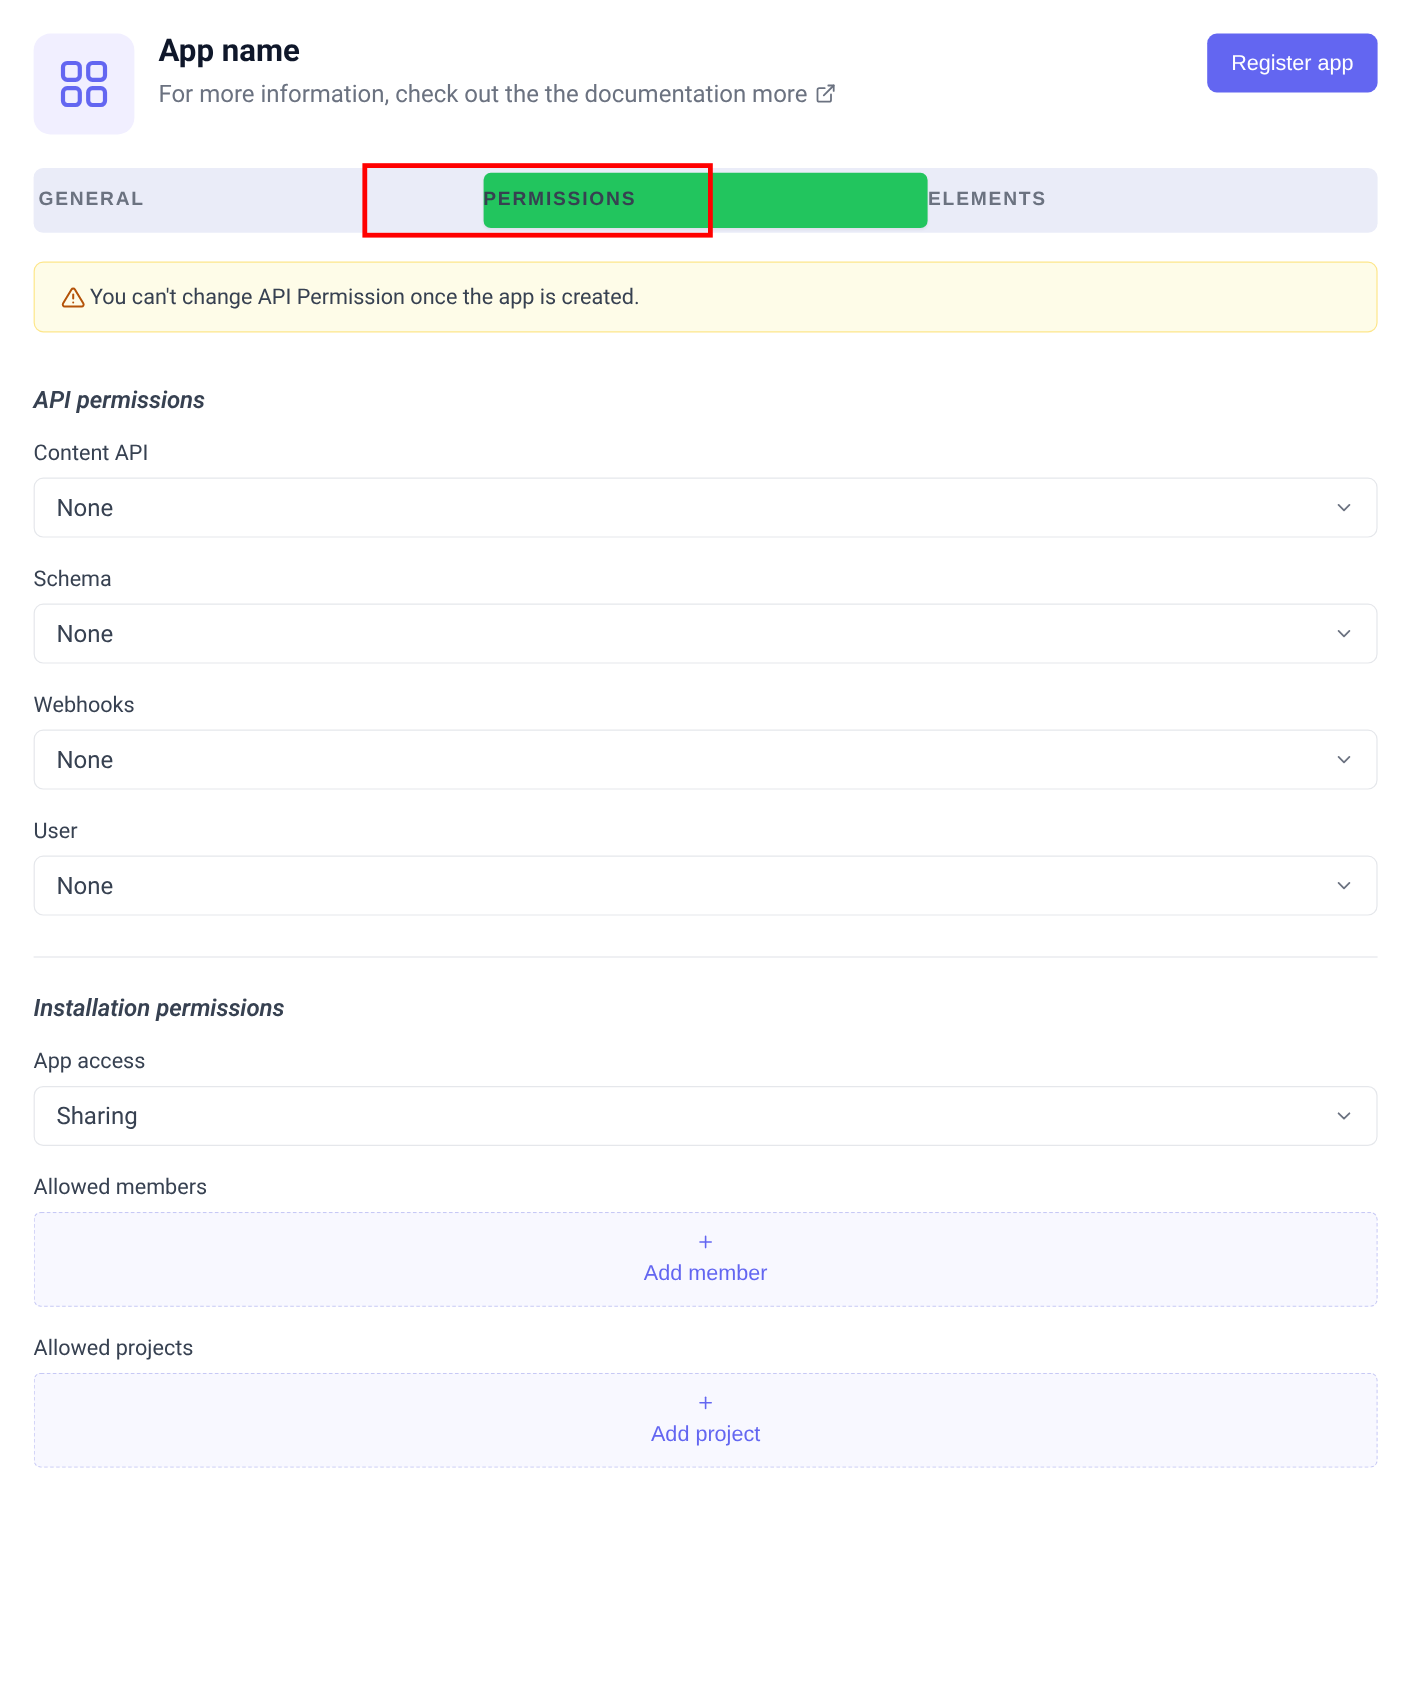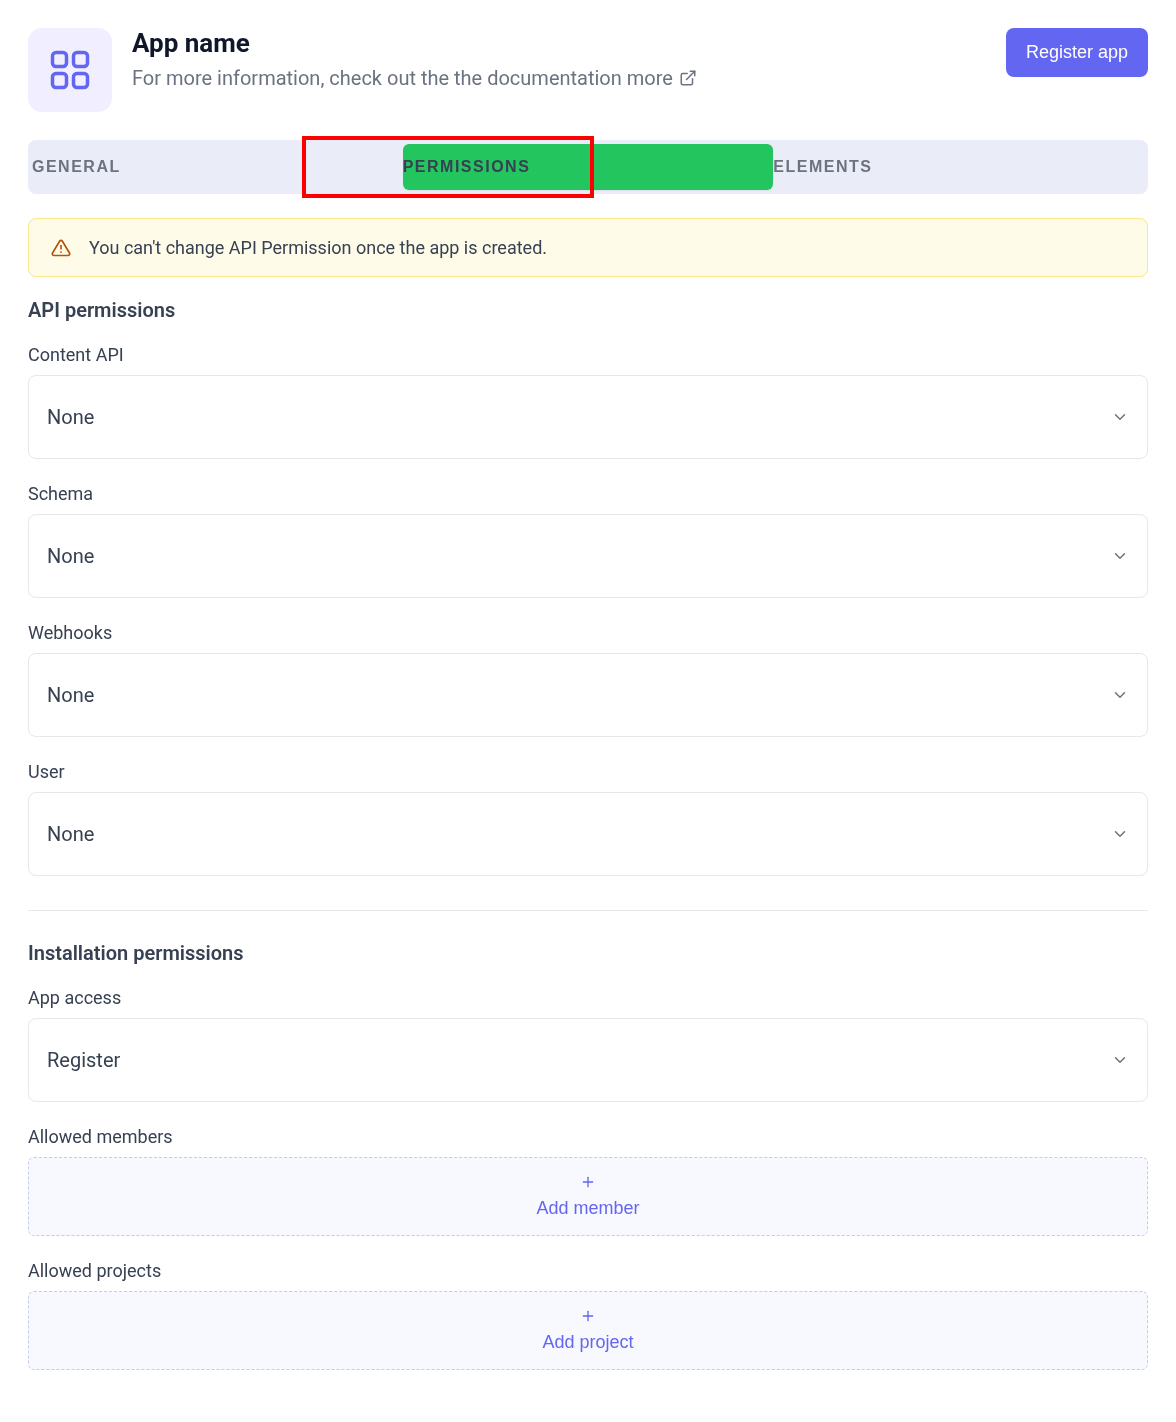--- a/index.html
+++ b/index.html
@@ -91,50 +91,51 @@
       border: 4px solid #ff0000;
       pointer-events: none;
       top: -4px;
       bottom: -4px;
       left: calc(25% - 6px);
       width: calc(25% + 12px);
     }
     .warning-banner {
       display: flex;
       align-items: center;
-      gap: 18px;
+      gap: 4px;
       background: #fefce8;
       border: 1px solid #fde68a;
       border-radius: 8px;
       padding: 18px 22px;
-      margin-bottom: 21px;
+      margin-bottom: 44px;
     }
     .warning-banner .wtext {
       font-size: 18px;
       color: #374151;
     }
     .section-title {
       font-size: 20px;
       font-weight: 600;
       color: #374151;
       margin-bottom: 22px;
+      font-style: italic;
     }
     .field-group { margin-bottom: 24px; }
     .field-label {
       font-size: 18px;
       color: #374151;
       margin-bottom: 10px;
       display: block;
     }
     .select-box {
       width: 100%;
       border: 1px solid #e5e7eb;
       border-radius: 8px;
       background: #ffffff;
-      padding: 29px 18px;
+      padding: 12px 18px;
       font-size: 20px;
       color: #374151;
       display: flex;
       align-items: center;
       justify-content: space-between;
       cursor: pointer;
     }
     .chevron { width: 18px; height: 18px; flex-shrink: 0; }
     .divider {
       border: none;
@@ -247,21 +248,21 @@
   </div>
 </div>
 
 <hr class="divider">
 
 <h2 class="section-title">Installation permissions</h2>
 
 <div class="field-group">
   <label class="field-label">App access</label>
   <div class="select-box">
-    <span>Register</span>
+    <span>Sharing</span>
     <svg class="chevron" viewBox="0 0 24 24" fill="none" stroke="#6b7280" stroke-width="2" stroke-linecap="round" stroke-linejoin="round">
         <polyline points="6 9 12 15 18 9"></polyline>
       </svg>
   </div>
 </div>
 
 <div class="field-group">
   <label class="field-label">Allowed members</label>
   <button class="dashed-action">
     <svg class="plus-ic" viewBox="0 0 24 24" fill="none" stroke="#6366f1" stroke-width="2" stroke-linecap="round">

